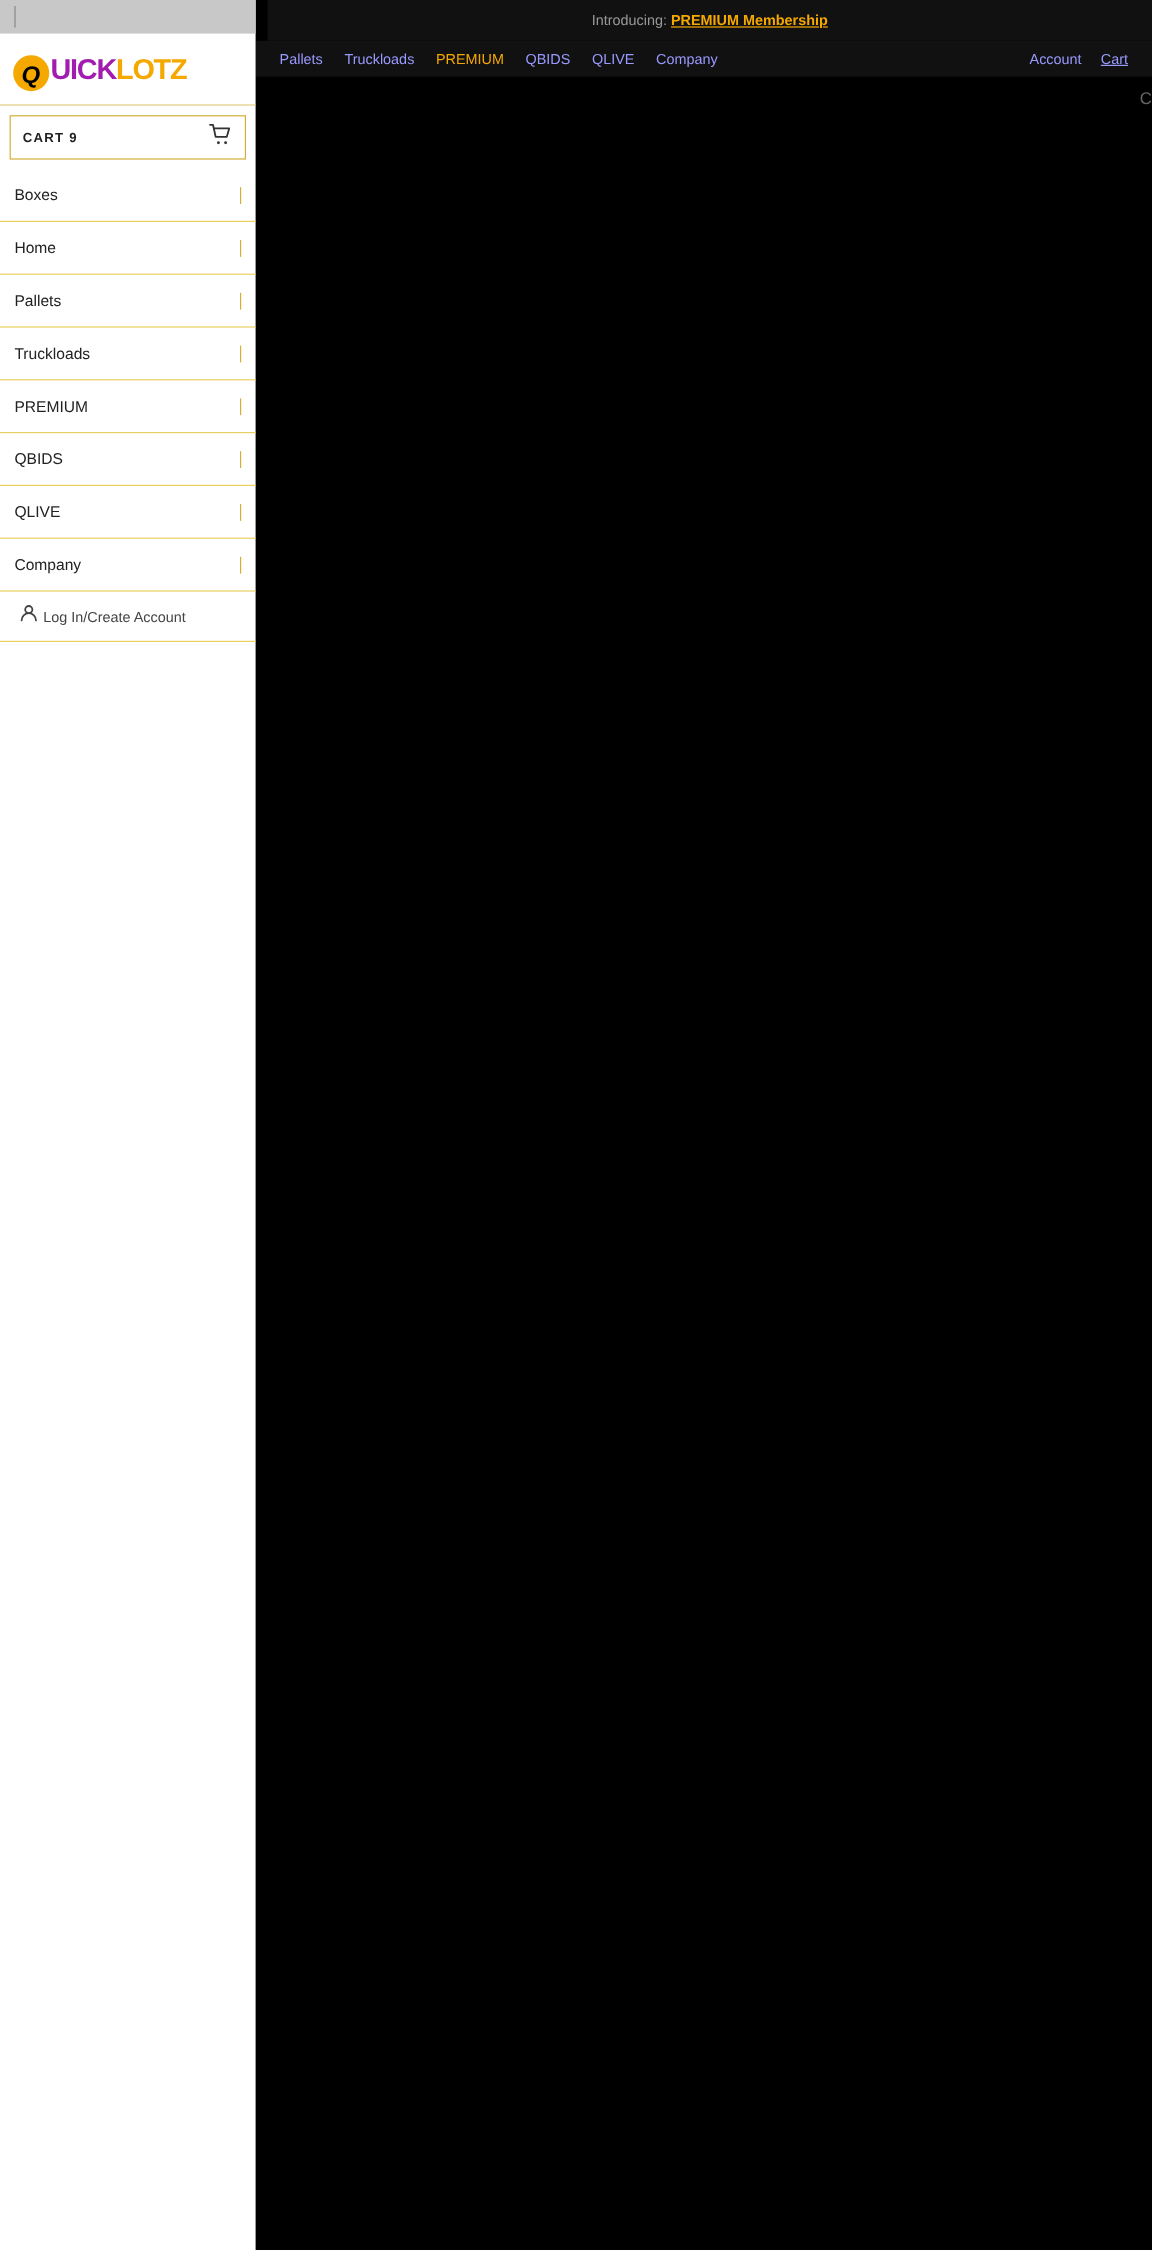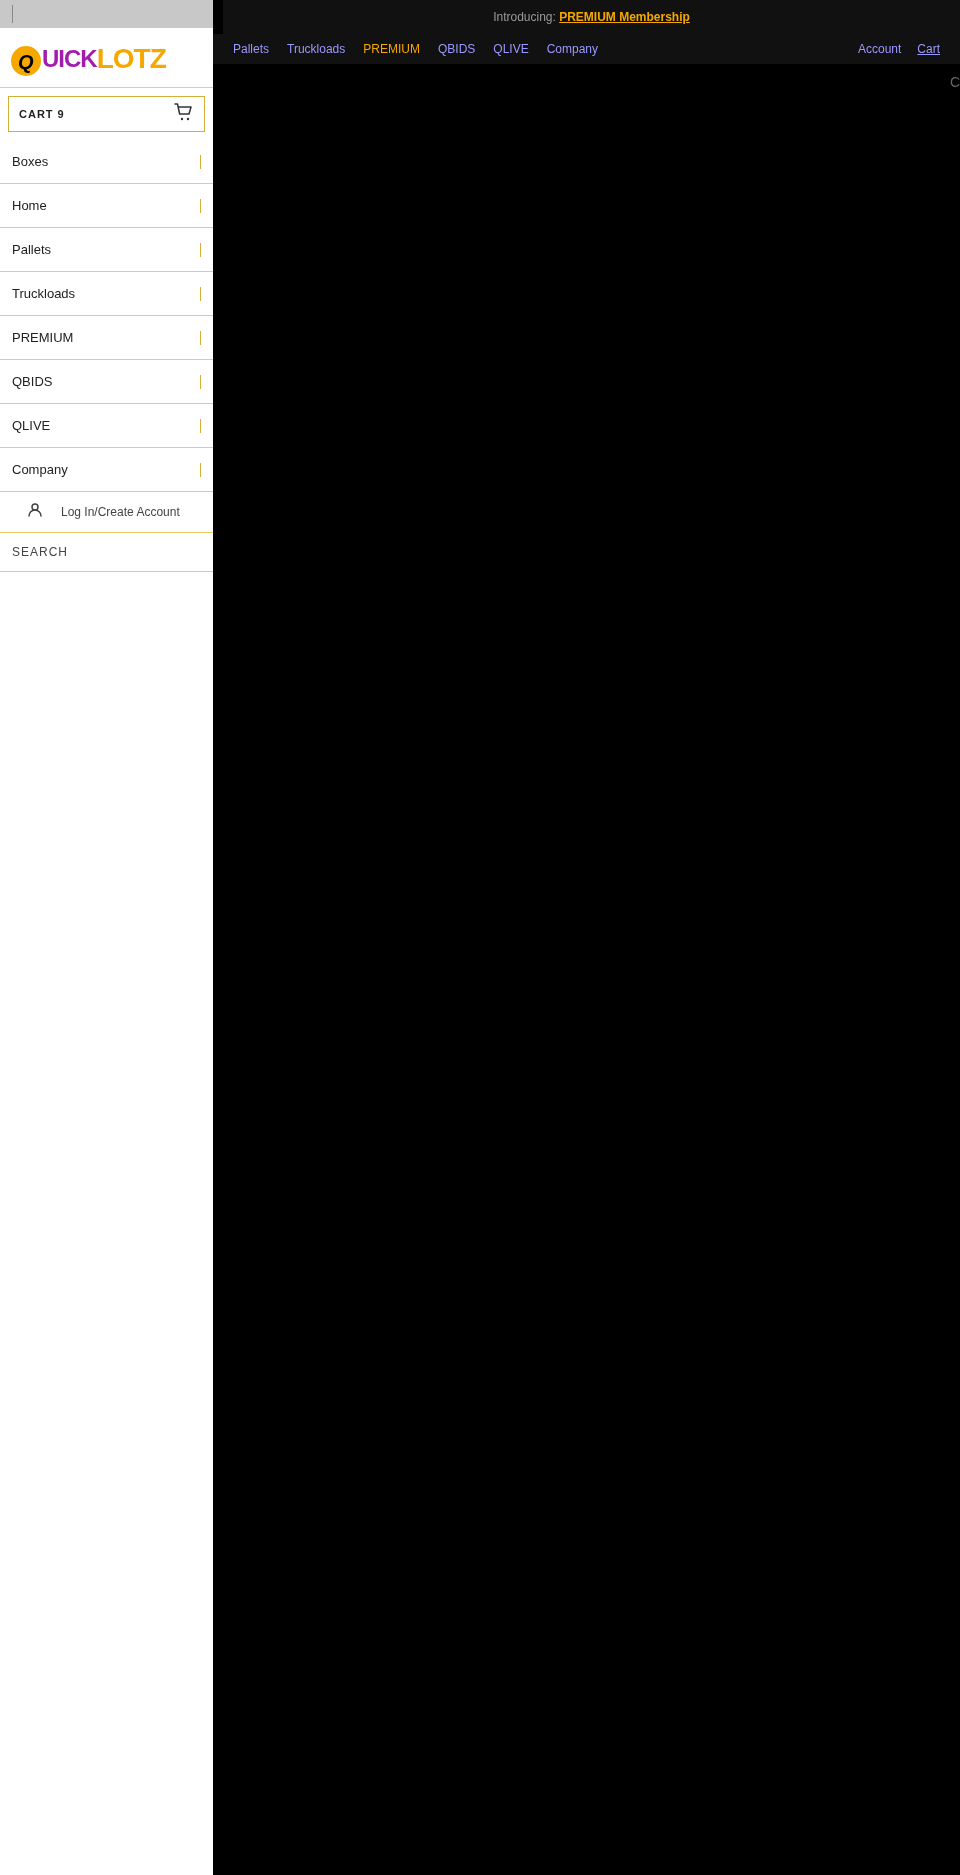--- a/index.html
+++ b/index.html
@@ -103,25 +103,25 @@
     }
     .nav-item-line {
       width: 1px;
       height: 14px;
       background: #d4af37;
       margin-left: 4px;
     }
 
     
     .login-item {
-      padding: 10px 27px;
+      padding: 10px 16px;
       border-bottom: 1px solid #e8d060;
       display: flex;
       align-items: center;
-      gap: 18px;
+      gap: 4px;
       cursor: pointer;
     }
     .login-icon {
       font-size: 16px;
       color: #444;
     }
     .login-label {
       font-size: 12px;
       color: #444;
     }
@@ -226,21 +226,21 @@
   <div class="sidebar-logo">
     <div class="logo-text">
       <span class="logo-q">
         
         <svg width="32" height="32" viewBox="0 0 32 32" style="display:inline-block;vertical-align:middle;">
           <circle cx="16" cy="16" r="15" fill="#f5a800"></circle>
           <text x="8" y="24" font-size="20" font-weight="900" font-family="Arial" fill="#000" font-style="italic">Q</text>
         </svg>
       </span>
       <span class="logo-uick" style="font-size:24px;font-weight:900;color:#a21caf;">UICK</span>
-      <span class="logo-lotz" style="font-size:28px;font-weight:900;color:#f5a800;">LOTZ</span>
+      <span class="logo-lotz" style="font-size:24px;font-weight:900;color:#f5a800;">LOTZ</span>
     </div>
   </div>
 
   <div class="cart-bar">
     <span class="cart-label">CART 9</span>
     <span class="cart-icon-svg">
       <svg width="20" height="18" viewBox="0 0 20 18" fill="none">
         <path d="M1 1h2.5l2.2 10h9.3l2-7H5" stroke="#333" stroke-width="1.5" stroke-linecap="round" stroke-linejoin="round"></path>
         <circle cx="8" cy="16" r="1.2" fill="#333"></circle>
         <circle cx="14" cy="16" r="1.2" fill="#333"></circle>
@@ -295,23 +295,20 @@
   <div class="login-item">
     <span class="login-icon">
       <svg width="16" height="16" viewBox="0 0 16 16" fill="none">
         <circle cx="8" cy="5" r="3" stroke="#444" stroke-width="1.5"></circle>
         <path d="M2 14c0-3.3 2.7-6 6-6s6 2.7 6 6" stroke="#444" stroke-width="1.5" stroke-linecap="round"></path>
       </svg>
     </span>
     <span class="login-label">Log In/Create Account</span>
   </div>
 
-  <div class="search-item">
-    <span>SEARCH</span>
-  </div>
 
 </div>
 
 <div class="main-content">
 
   <div class="announce-bar">
     <span>Introducing: </span><span class="premium-link">PREMIUM Membership</span>
   </div>
 
   <div class="main-nav">

